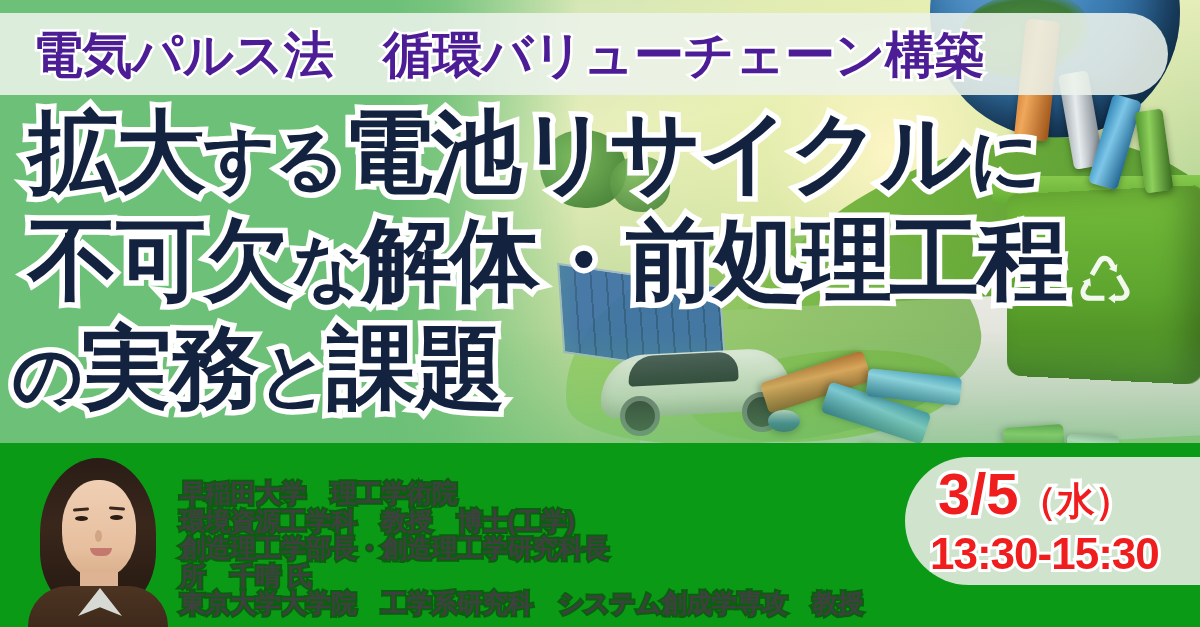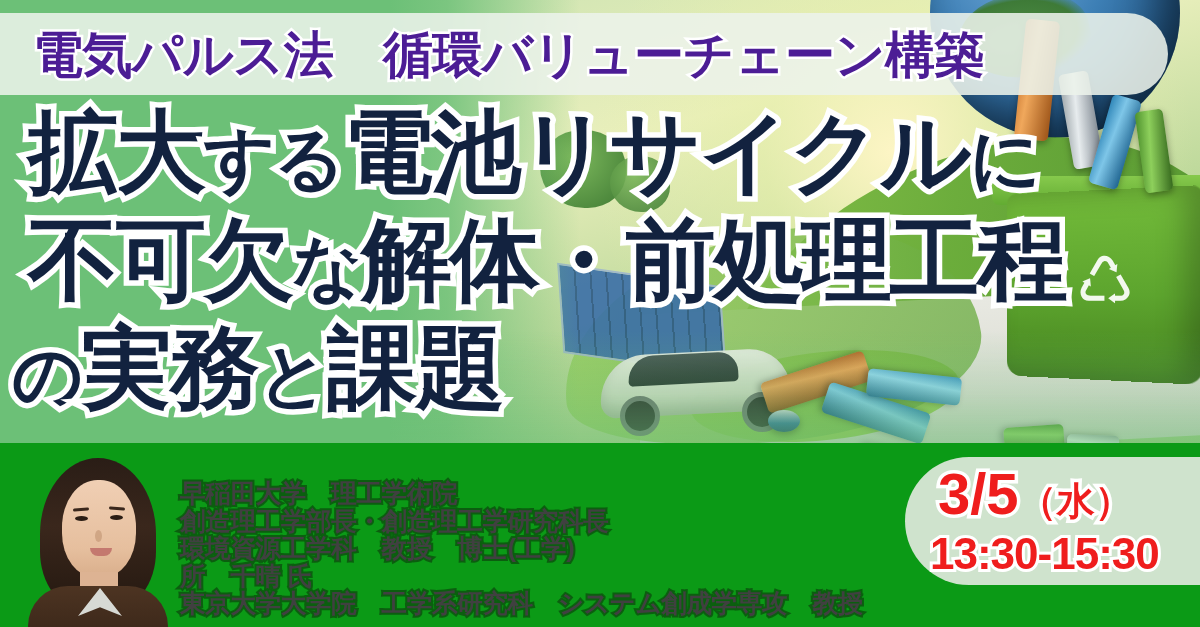--- a/index.html
+++ b/index.html
@@ -271,22 +271,22 @@
     <div class="p-eye pe2"></div>
     <div class="p-nose"></div>
     <div class="p-mouth"></div>
     <div class="p-neck"></div>
     <div class="p-body"></div>
     <div class="p-collar"></div>
   </div>
 
   <div class="info">
     <div>早稲田大学　理工学術院</div>
+    <div>環境資源工学科　教授　博士(工学)</div>
     <div>創造理工学部長・創造理工学研究科長</div>
-    <div>環境資源工学科　教授　博士(工学)</div>
     <div>所　千晴 氏</div>
     <div>東京大学大学院　工学系研究科　システム創成学専攻　教授</div>
   </div>
 
   <div class="datebox"></div>
   <div class="date-main">
     <span>3/5</span><span class="dow">（水）</span>
   </div>
   <div class="date-time">13:30-15:30</div>
 

